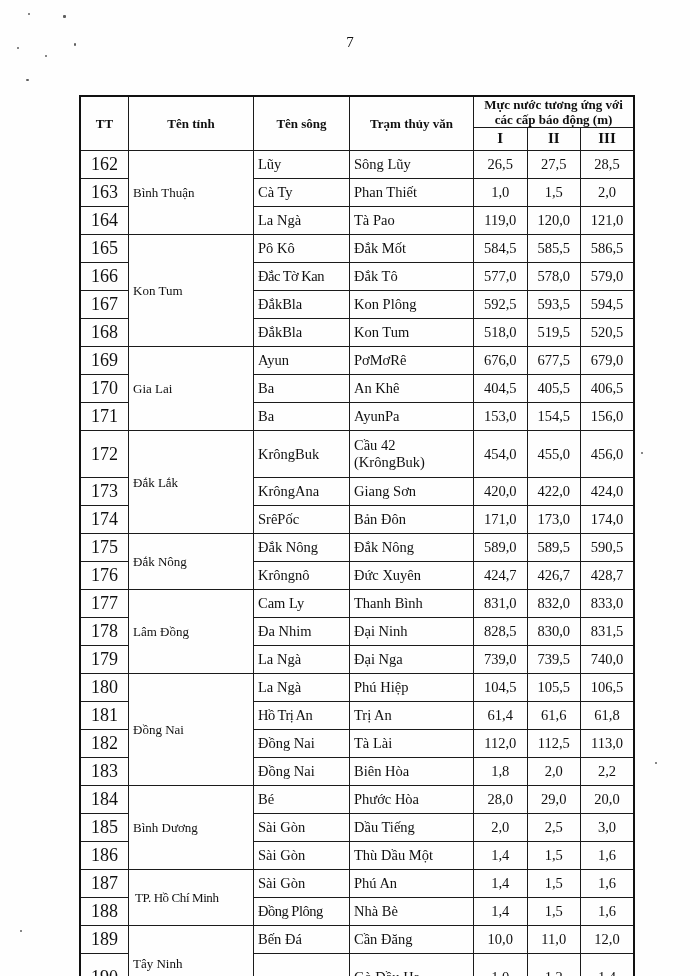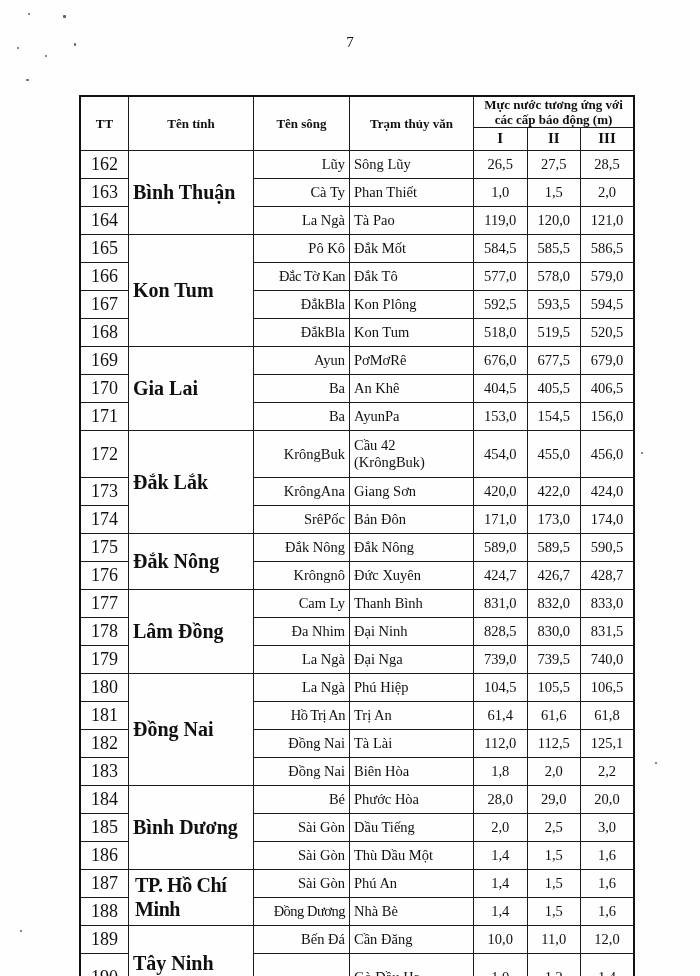--- a/index.html
+++ b/index.html
@@ -76,29 +76,28 @@
     height: 22px;
   }
   td.tt {
     text-align: center;
     font-size: 18px;
     height: 27px;
   }
   td.prov {
     text-align: left;
     padding-left: 9px;
-    font-size: 20px;
-    font-weight: bold;
+    font-size: 13px;
   }
   td.prov.squeeze {
     letter-spacing: -0.4px;
     padding-left: 6px;
   }
   td.river {
-    text-align: right;
+    text-align: left;
     padding-left: 6px;
   }
   td.river.squeeze {
     letter-spacing: -0.5px;
     padding-left: 4px;
   }
   td.station {
     text-align: left;
     padding-left: 7px;
   }
@@ -311,21 +310,21 @@
             <td class="val">61,4</td>
             <td class="val">61,6</td>
             <td class="val">61,8</td>
           </tr>
           <tr>
             <td class="tt">182</td>
             <td class="river">Đồng Nai</td>
             <td class="station">Tà Lài</td>
             <td class="val">112,0</td>
             <td class="val">112,5</td>
-            <td class="val">125,1</td>
+            <td class="val">113,0</td>
           </tr>
           <tr>
             <td class="tt">183</td>
             <td class="river">Đồng Nai</td>
             <td class="station">Biên Hòa</td>
             <td class="val">1,8</td>
             <td class="val">2,0</td>
             <td class="val">2,2</td>
           </tr>
           <tr>
@@ -357,21 +356,21 @@
             <td class="tt">187</td>
             <td class="prov squeeze" rowspan="2">TP. Hồ Chí Minh</td>
             <td class="river">Sài Gòn</td>
             <td class="station">Phú An</td>
             <td class="val">1,4</td>
             <td class="val">1,5</td>
             <td class="val">1,6</td>
           </tr>
           <tr>
             <td class="tt">188</td>
-            <td class="river squeeze">Đồng Dương</td>
+            <td class="river squeeze">Đồng Plông</td>
             <td class="station">Nhà Bè</td>
             <td class="val">1,4</td>
             <td class="val">1,5</td>
             <td class="val">1,6</td>
           </tr>
           <tr>
             <td class="tt">189</td>
             <td class="prov" rowspan="2">Tây Ninh</td>
             <td class="river">Bến Đá</td>
             <td class="station">Cần Đăng</td>

